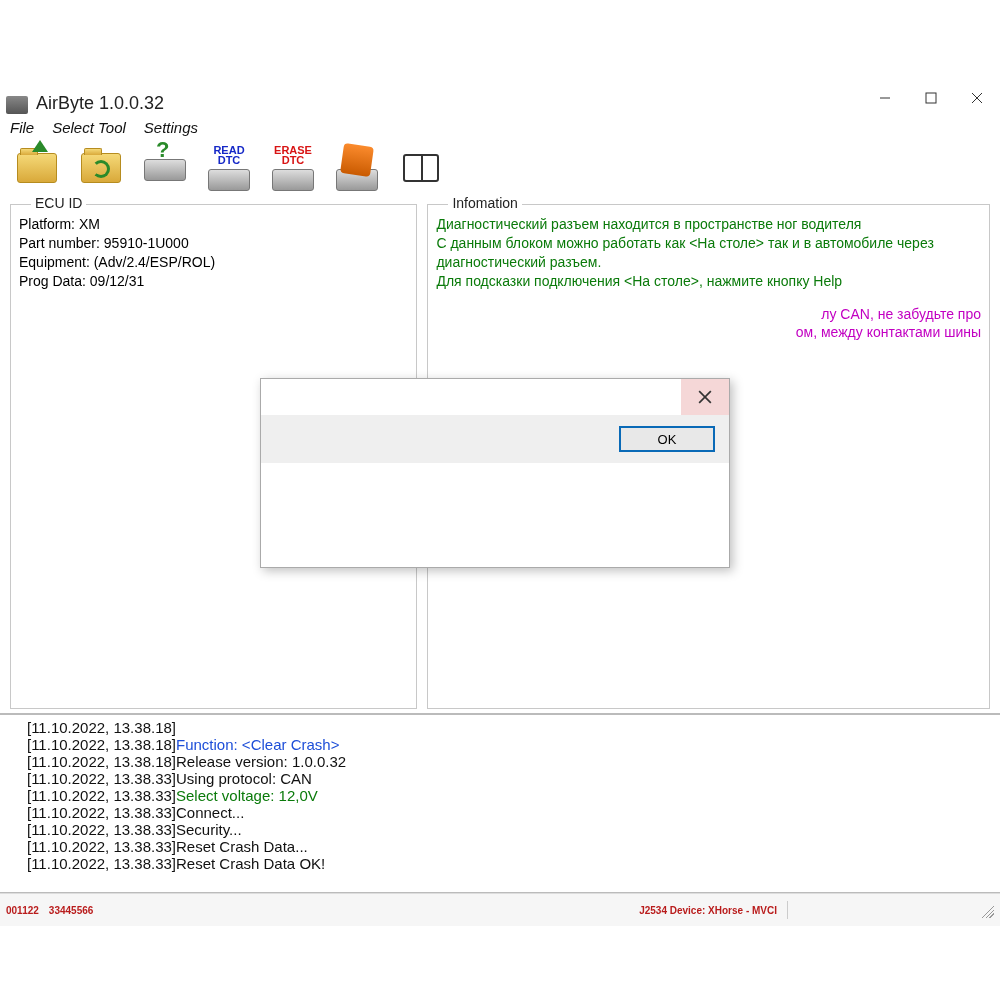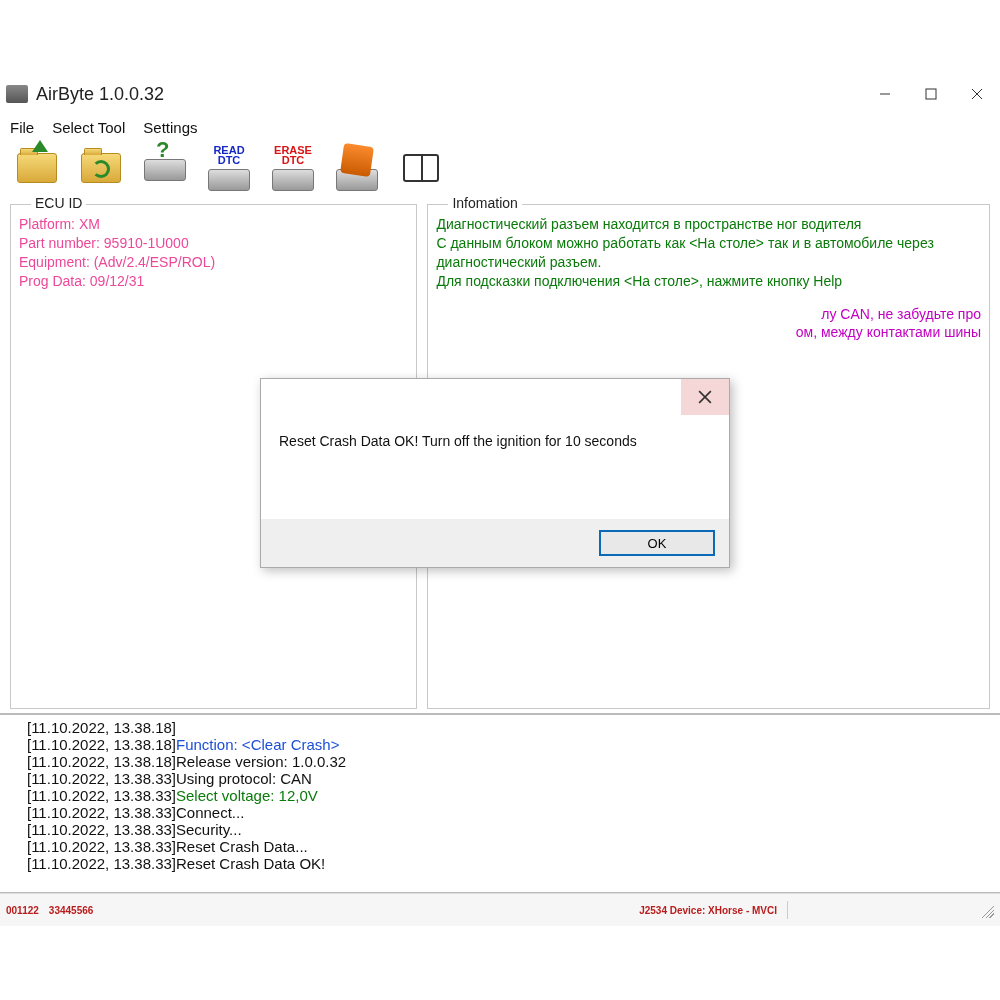--- a/index.html
+++ b/index.html
@@ -20,21 +20,21 @@
     right: 0;
     bottom: 74px;
     background: #fff;
     display: flex;
     flex-direction: column;
   }
   
   .titlebar {
     height: 40px;
     display: flex;
-    align-items: center;
+    align-items: flex-end;
     padding-left: 6px;
   }
   .titlebar .app-icon {
     width: 22px; height: 18px;
     background: linear-gradient(#888,#555);
     border-radius: 2px;
     margin-right: 8px;
   }
   .titlebar .title {
     font-size: 18px;
@@ -49,20 +49,21 @@
   .winbtn svg { width: 12px; height: 12px; stroke: #333; stroke-width: 1; fill: none; }
   
   .menubar {
     height: 26px;
     display: flex;
     align-items: center;
     padding-left: 10px;
     gap: 18px;
     font-size: 15px;
     color: #111;
+    font-style: italic;
   }
   
   .toolbar {
     height: 56px;
     display: flex;
     align-items: center;
     padding-left: 6px;
     gap: 2px;
     background: #fff;
   }
@@ -160,21 +161,21 @@
     position: absolute;
     top: -10px; left: 8px;
     background: #fff;
     padding: 0 4px;
     font-size: 14px;
     color: #222;
     margin-left: 12px;
   }
   .ecu { width: 42%; }
   .info { width: 58%; }
-  .ecu .content { color: #ec4899; line-height: 1.35; }
+  .ecu .content { color: #000000; line-height: 1.35; }
   .info .content { color: #0a7a0a; line-height: 1.35; }
   .info .magenta { color: #c200c2; }
   
   .logpanel {
     height: 180px;
     border-top: 2px solid #bbb;
     border-bottom: 1px solid #bbb;
     background: #fff;
     overflow-y: scroll;
     padding: 4px 6px;
@@ -232,21 +233,21 @@
     font-size: 14px;
     color:#111;
   }
   .dialog .dlg-footer {
     height: 48px;
     background: #efefef;
     display:flex;align-items:center;justify-content:flex-end;
     padding-right: 14px;
   }
   .dialog .ok-btn {
-    width: 116px; height: 26px;
+    width: 96px; height: 26px;
     background: #e8e8e8;
     border: 2px solid #0a6ab7;
     display:flex;align-items:center;justify-content:center;
     font-size: 13px;
   }
   ::-webkit-scrollbar { width: 18px; }
   ::-webkit-scrollbar-track { background:#f0f0f0; }
   ::-webkit-scrollbar-thumb { background:#c8c8c8; }
 </style>
 </head>
@@ -365,17 +366,16 @@
 
 <div class="dialog">
   <div class="dlg-titlebar">
     <div class="dlg-close">
       <svg viewBox="0 0 12 12">
           <line x1="1" y1="1" x2="11" y2="11"></line>
           <line x1="11" y1="1" x2="1" y2="11"></line>
         </svg>
     </div>
   </div>
-  <div class="dlg-body">Reset Crash Data OK! Turn off the ignition for 10 seconds</div>
   <div class="dlg-footer">
     <div class="ok-btn">OK</div>
   </div>
 </div>
 
 </body></html>

